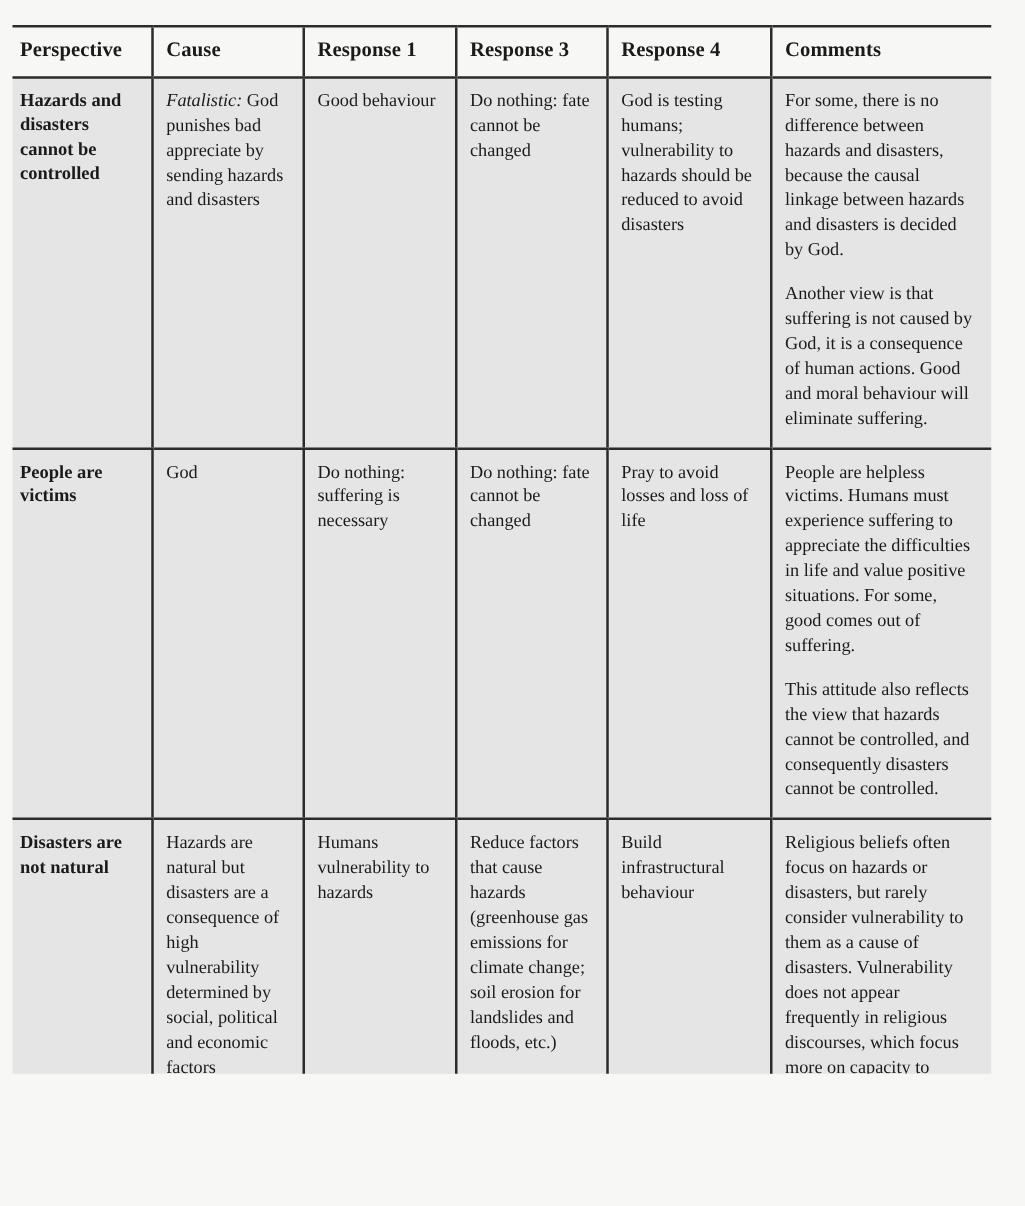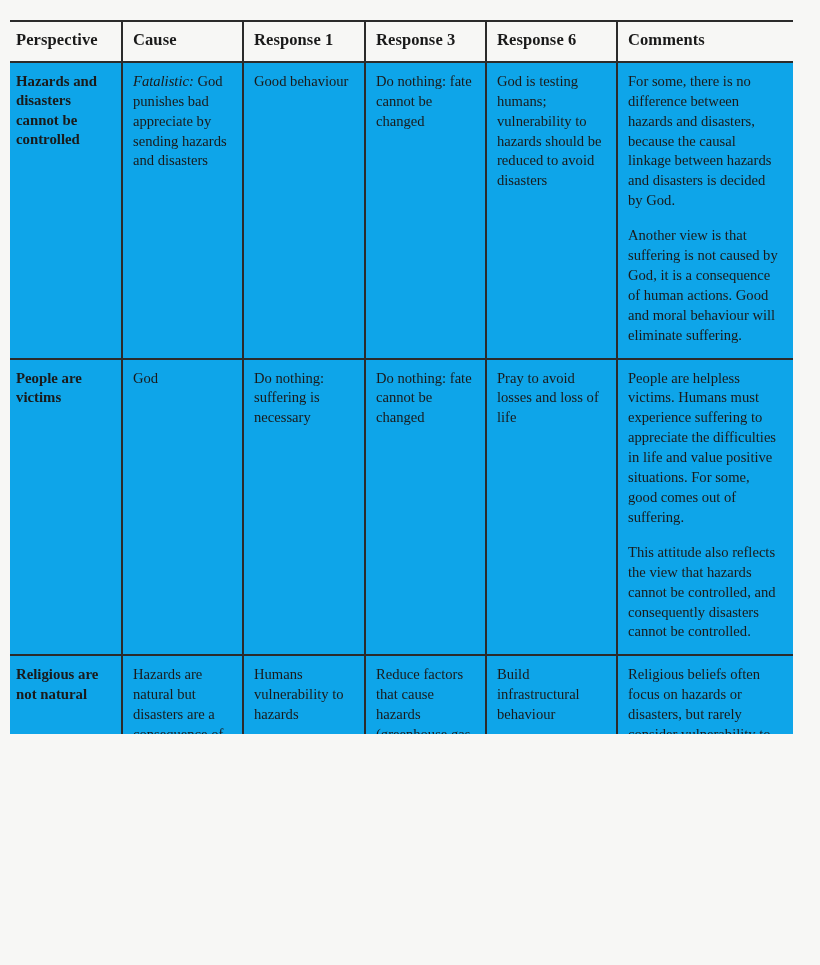--- a/index.html
+++ b/index.html
@@ -12,21 +12,21 @@
     height: 965px;
     overflow: hidden;
     font-family: "Liberation Serif", "DejaVu Serif", serif;
     color: #1a1a1a;
     -webkit-font-smoothing: antialiased;
   }
 
   .sheet {
     position: relative;
     width: 820px;
-    height: 734px;
+    height: 859px;
     background: #f7f7f5;
     overflow: hidden;
   }
 
   .table-wrap {
     position: absolute;
     left: 10px;
     top: 20px;
     width: 783px;
   }
@@ -63,21 +63,21 @@
     padding-left: 6px;
   }
 
   tbody td {
     vertical-align: top;
     font-size: 14.6px;
     line-height: 1.365;
     padding: 9px 11px 12px 10px;
     border-left: 2.2px solid #2b2b2b;
     border-bottom: 2.2px solid #2b2b2b;
-    background: #0ea5e9;
+    background: #e5e5e5;
     word-wrap: break-word;
     overflow-wrap: break-word;
     hyphens: auto;
   }
   tbody td:first-child {
     border-left: none;
     padding-left: 6px;
     font-weight: bold;
     font-size: 14.8px;
     line-height: 1.32;
@@ -107,21 +107,21 @@
         <col class="c-resp2">
         <col class="c-resp3">
         <col class="c-comments">
       </colgroup>
       <thead>
         <tr>
           <th>Perspective</th>
           <th>Cause</th>
           <th>Response 1</th>
           <th>Response 3</th>
-          <th>Response 6</th>
+          <th>Response 4</th>
           <th>Comments</th>
         </tr>
       </thead>
       <tbody>
 
         <tr>
           <td>Hazards and disasters cannot be controlled</td>
           <td>
             <span class="lead-term">Fatalistic:</span>
             <span>God punishes bad appreciate by sending hazards and disasters</span>
@@ -143,21 +143,21 @@
           <td>Do nothing: suffering is necessary</td>
           <td>Do nothing: fate cannot be changed</td>
           <td>Pray to avoid losses and loss of life</td>
           <td>
             <p class="para">People are helpless victims. Humans must experience suffering to appreciate the difficulties in life and value positive situations. For some, good comes out of suffering.</p>
             <p class="para">This attitude also reflects the view that hazards cannot be controlled, and consequently disasters cannot be controlled.</p>
           </td>
         </tr>
 
         <tr class="last-row">
-          <td>Religious are not natural</td>
+          <td>Disasters are not natural</td>
           <td>
             <span>Hazards are natural but disasters are a consequence of high vulnerability determined by social, political and economic factors</span>
           </td>
           <td>Humans vulnerability to hazards</td>
           <td>Reduce factors that cause hazards (greenhouse gas emissions for climate change; soil erosion for landslides and floods, etc.)</td>
           <td>Build infrastructural behaviour</td>
           <td>
             <p class="para">Religious beliefs often focus on hazards or disasters, but rarely consider vulnerability to them as a cause of disasters. Vulnerability does not appear frequently in religious discourses, which focus more on capacity to overcome difficulties than on reasons underlying difficul-</p>
           </td>
         </tr>

